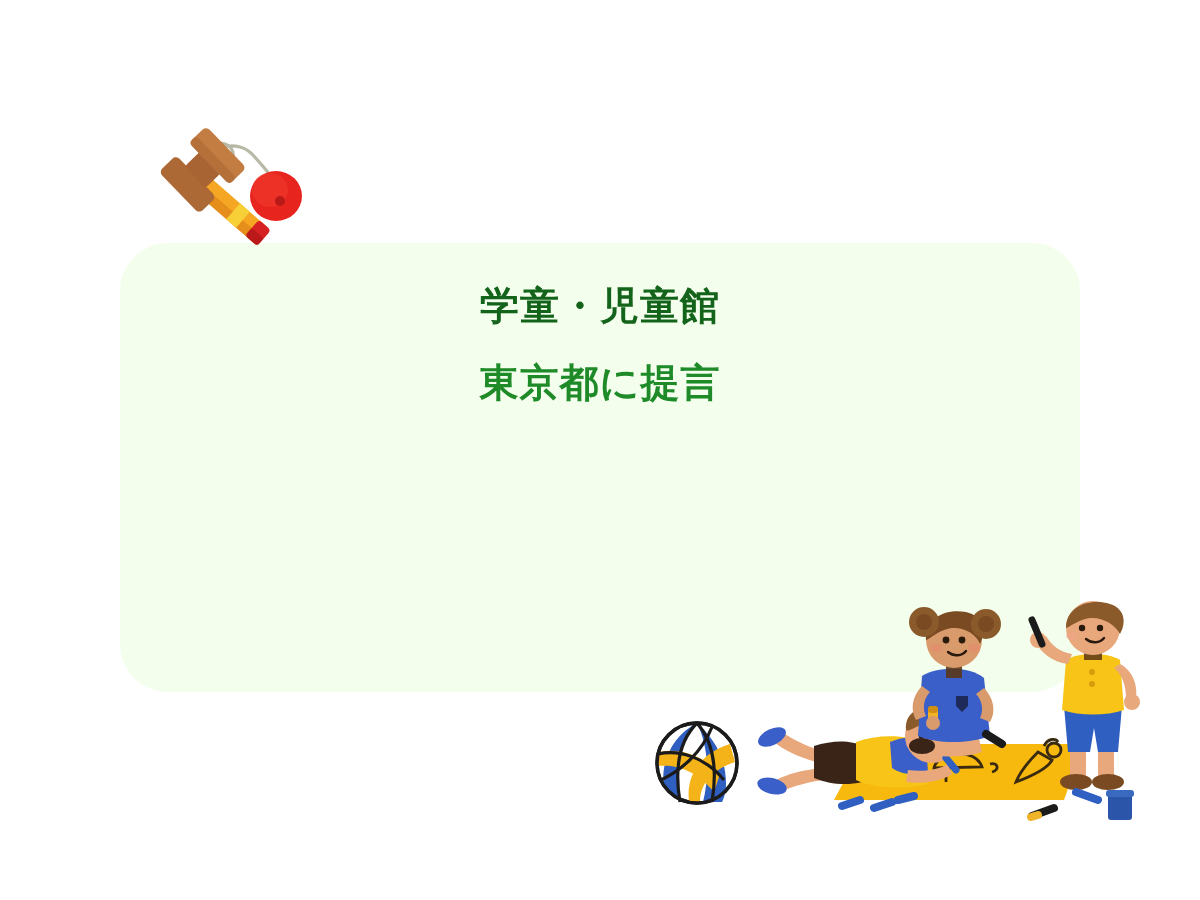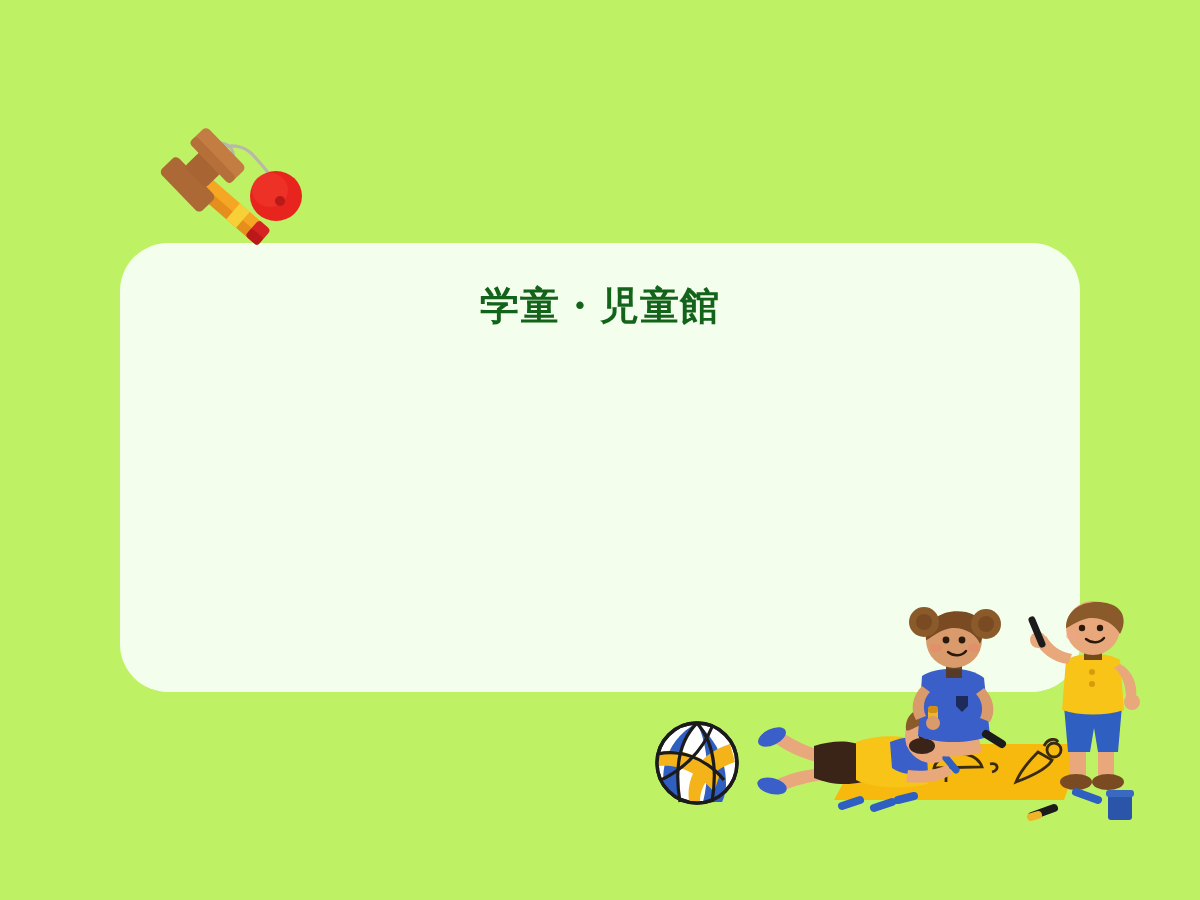--- a/index.html
+++ b/index.html
@@ -80,21 +80,21 @@
   
   .art { position: absolute; }
   #kendama-art { left: 128px; top: 108px; width: 180px; height: 180px; }
   #kids-art    { left: 646px; top: 610px; width: 554px; height: 230px; }
 
   svg { display: block; overflow: visible; }
 </style>
 </head>
 <body style="background: rgb(213, 251, 155);">
 
-<div id="poster" style="background: #bef264;">
+<div id="poster" style="background: #ffffff;">
 
   <div id="card" style="background: rgb(243, 255, 236);"></div>
 
   <div class="art" id="kendama-art">
     <svg width="180" height="180" viewBox="0 0 180 180">
 
       <path d="M76 60 C 70 36, 96 28, 104 42 C 110 54, 92 60, 88 50 C 84 38, 110 32, 124 46 C 134 57, 140 64, 144 70" fill="none" stroke="#b9b9a8" stroke-width="3.2" stroke-linecap="round"></path>
 
       <g>
         <ellipse cx="148" cy="88" rx="26" ry="25" fill="#e8241f"></ellipse>
@@ -264,15 +264,16 @@
         <rect x="460" y="180" width="28" height="7" rx="3" fill="#3a6ac0"></rect>
       </g>
 
     </svg>
   </div>
 
   <div id="text-block">
     <div class="eyebrow" style="color: rgb(20, 99, 26);">学童・児童館</div>
 
 
+    <div class="subline" style="color: rgb(30, 138, 40);">東京都に提言</div>
   </div>
 
 </div>
 
 </body></html>

